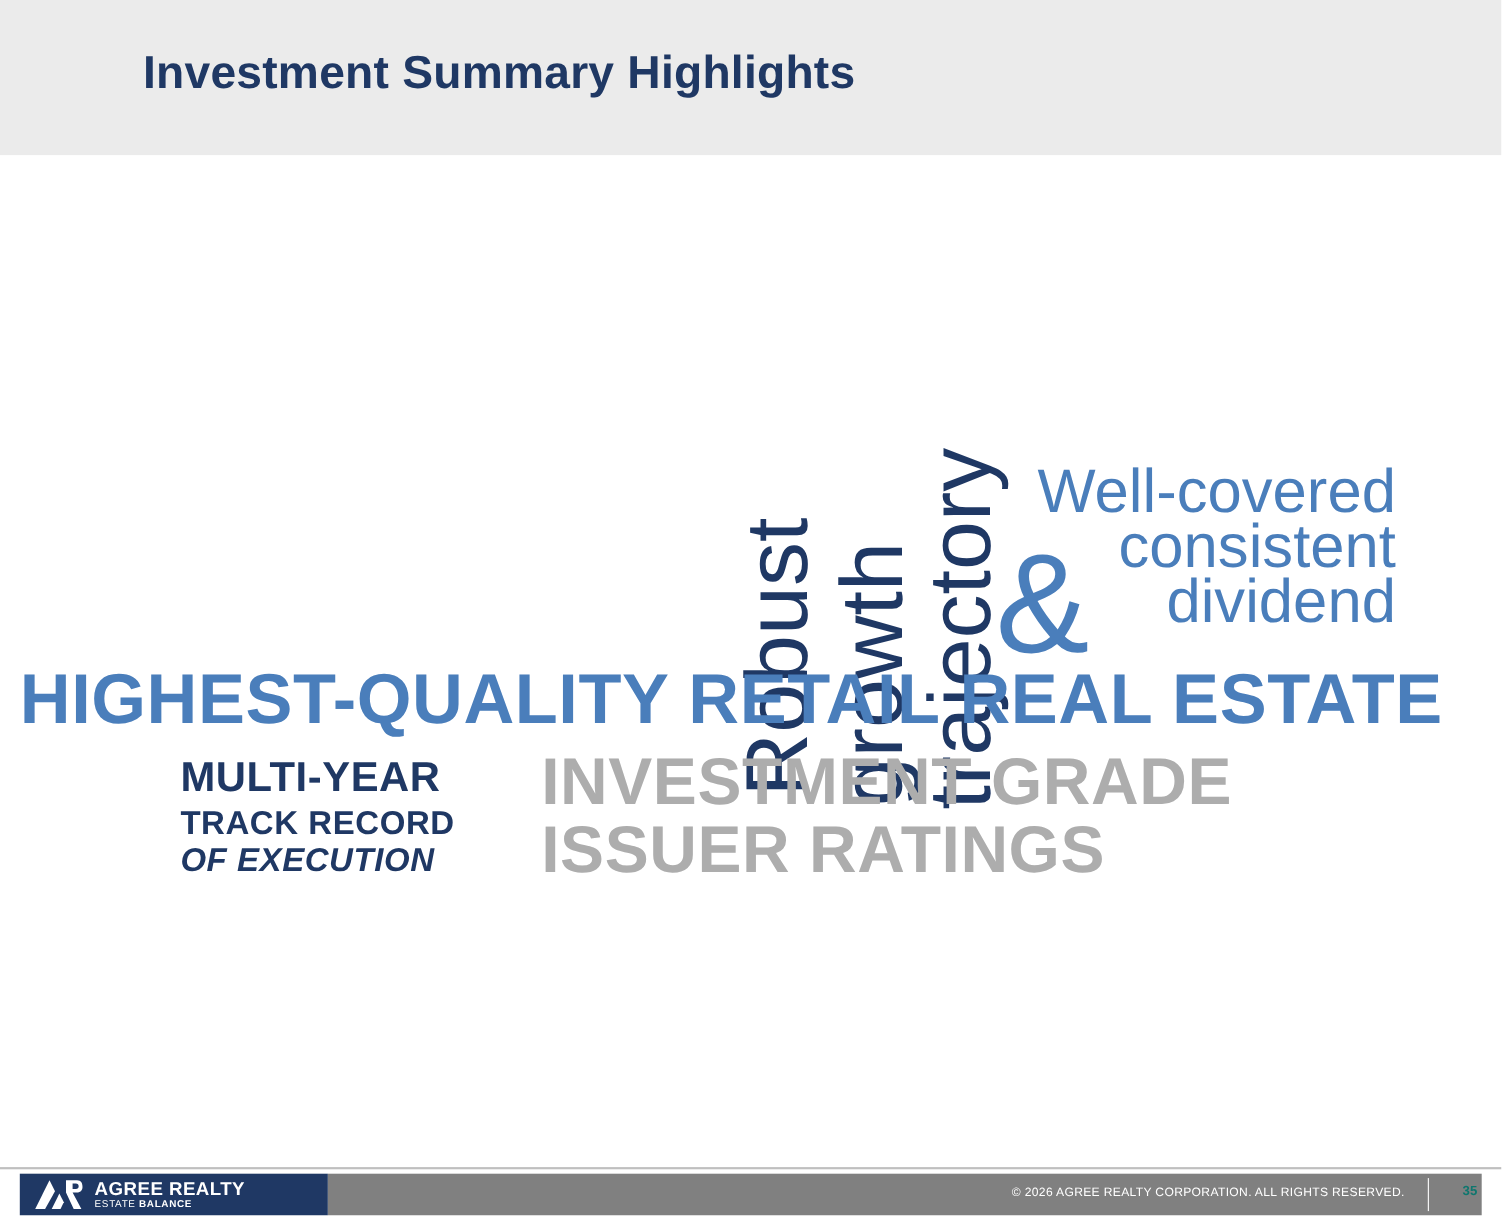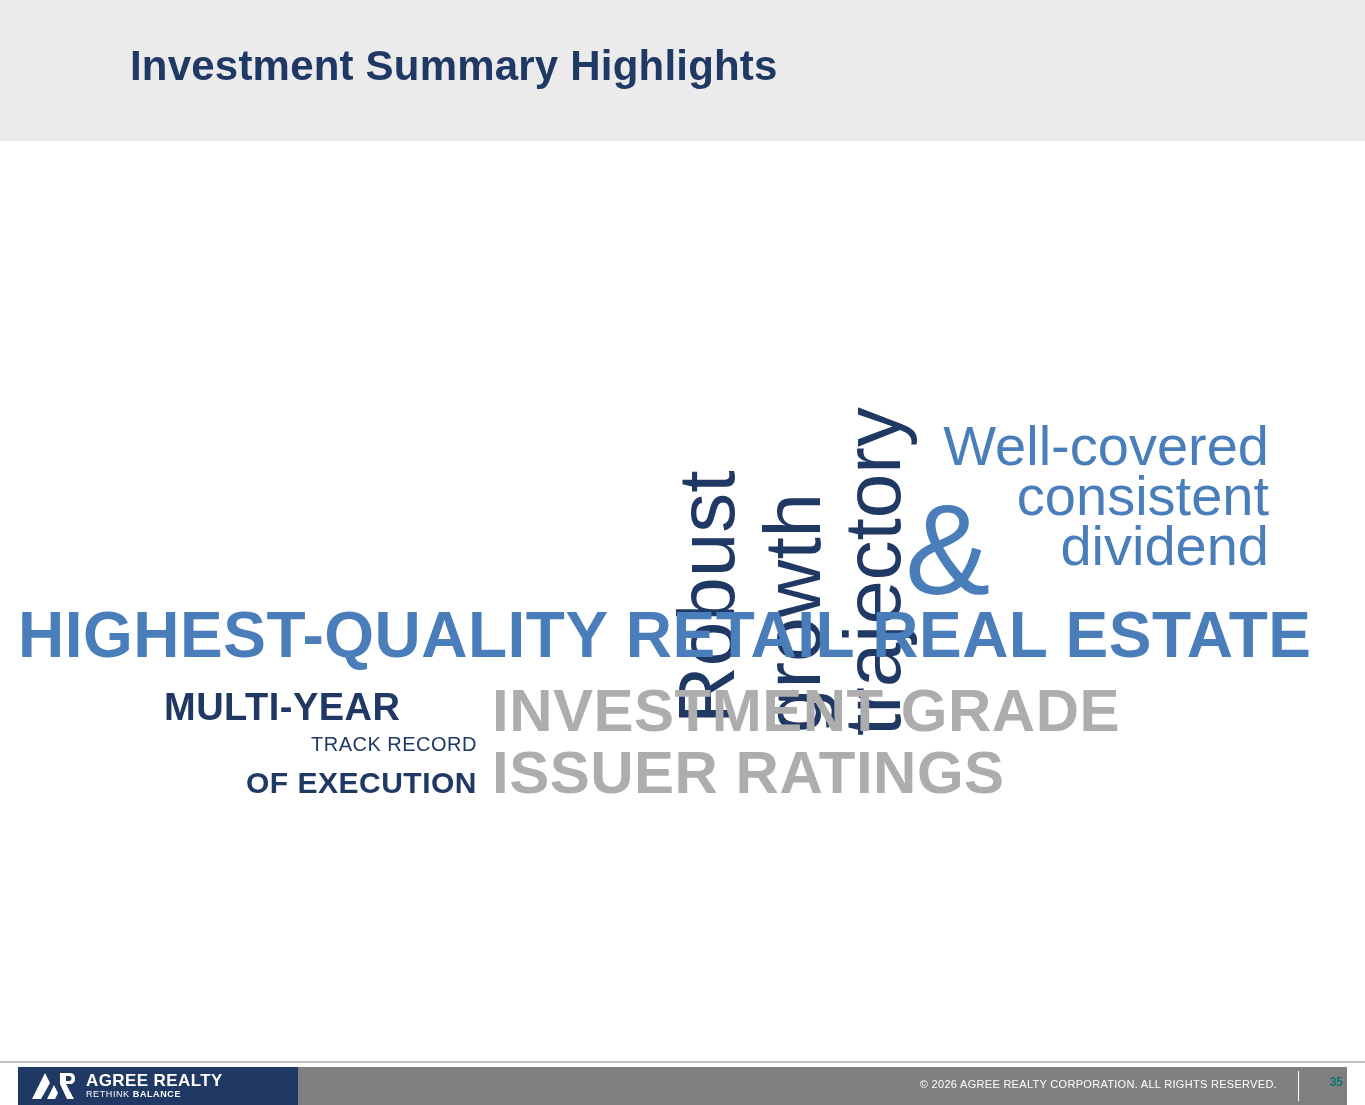--- a/index.html
+++ b/index.html
@@ -151,35 +151,36 @@
     width: 313px;
     font-size: 38px;
     font-weight: bold;
     color: #1f3864;
     letter-spacing: 0.5px;
   }
   .trackrecord {
     left: 164px;
     top: 593px;
     width: 313px;
-    text-align: right;
-    font-size: 20px;
-    font-weight: normal;
+    text-align: left;
+    font-size: 30px;
+    font-weight: bold;
     color: #1f3864;
     letter-spacing: 0.5px;
   }
   .ofexecution {
     left: 164px;
     top: 627px;
     width: 313px;
-    text-align: right;
+    text-align: left;
     font-size: 30px;
     font-weight: bold;
     color: #1f3864;
     letter-spacing: 0.5px;
+    font-style: italic;
   }
 
   
   .invgrade {
     left: 492px;
     top: 540px;
     font-size: 60px;
     font-weight: bold;
     color: #adadad;
     letter-spacing: 0.5px;
@@ -314,21 +315,21 @@
     <div class="footer-logo-box">
       <div class="logo-mark">
         <svg width="46" height="30" viewBox="0 0 46 30" xmlns="http://www.w3.org/2000/svg">
           <polygon points="2,28 15,2 20,12 11,28" fill="#ffffff"></polygon>
           <polygon points="17,28 24,14 28,22 25,28" fill="#ffffff"></polygon>
           <path d="M30,2 L40,2 C44,2 45,5 45,8 C45,11 43,13 40,13 L36,13 L44,28 L37,28 L30,13 Z M36,5 L36,10 L39,10 C40.6,10 41.5,9 41.5,7.5 C41.5,6 40.6,5 39,5 Z" fill="#ffffff"></path>
         </svg>
       </div>
       <div class="logo-text">
         <div class="logo-name">AGREE REALTY</div>
-        <div class="logo-tag"><span>RETHINK </span><span class="bold">BALANCE</span></div>
+        <div class="logo-tag"><span>ESTATE </span><span class="bold">BALANCE</span></div>
       </div>
     </div>
 
     <div class="copyright">© 2026 AGREE REALTY CORPORATION. ALL RIGHTS RESERVED.</div>
     <div class="page-sep"></div>
     <div class="page-num">35</div>
   </div>
 
 </div>
 

